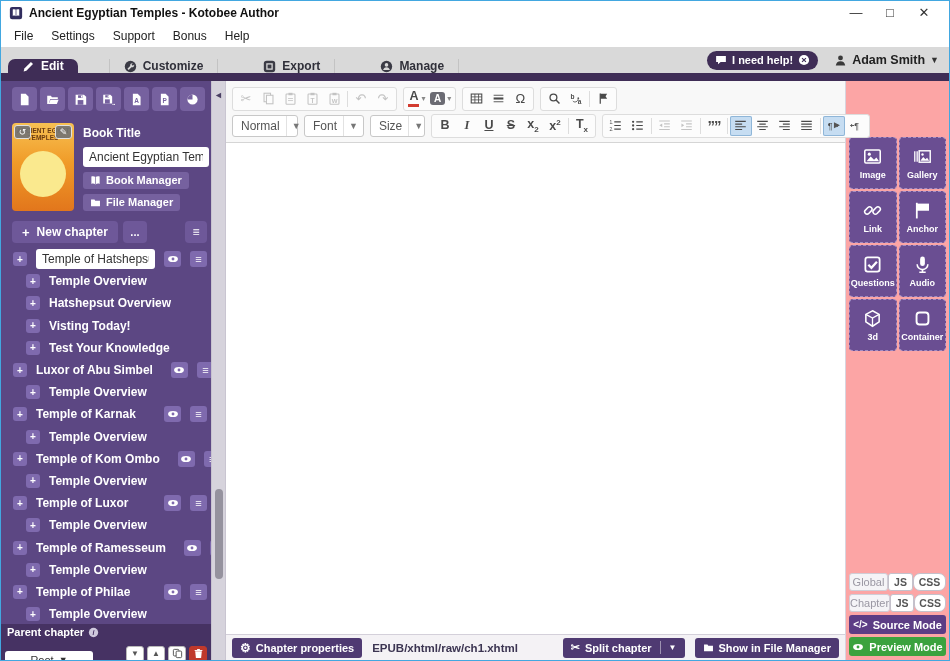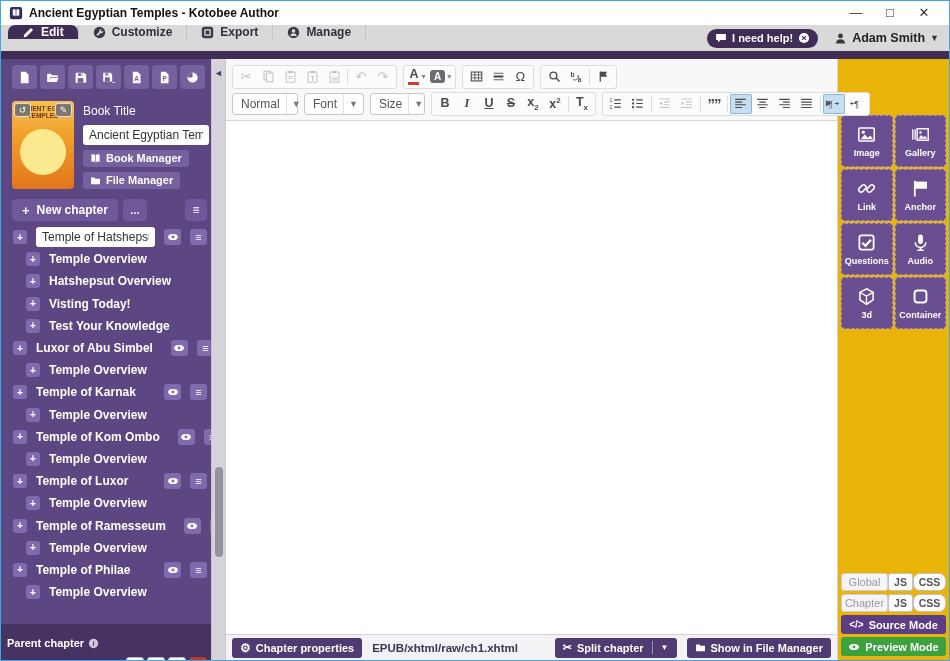--- a/index.html
+++ b/index.html
@@ -40,40 +40,40 @@
 .sidebar{width:210px;background:var(--side);display:flex;flex-direction:column;flex:none;}
 .file-toolbar{display:flex;gap:3px;margin:6px 0 0 11px;}
 .ft-btn{width:25px;height:24px;background:var(--pbtn);border-radius:4px;color:#fff;display:flex;align-items:center;justify-content:center;}
 .book-sec{display:flex;margin:12px 10px 0 11px;gap:9px;height:88px;flex:none;}
 .cover{width:62px;height:88px;border-radius:4px;background:linear-gradient(#f7c052,#f09b28 45%,#e2761c);position:relative;overflow:hidden;flex:none;}
 .cover-text{font-size:6.5px;font-weight:bold;color:#6b3c11;text-align:center;margin-top:4px;line-height:1.15;padding:0 2px;}
 .cover-circle{position:absolute;left:50%;top:58%;transform:translate(-50%,-50%);width:46px;height:46px;border-radius:50%;background:#fae98e;}
 .cover-btn{position:absolute;top:2px;width:17px;height:14px;background:rgba(115,115,115,.92);border:1px solid #e0e0e0;border-radius:3px;color:#fff;font-size:9px;display:flex;align-items:center;justify-content:center;line-height:1;}
 .cover-btn.left{left:2px}.cover-btn.right{right:2px}
 .book-right{flex:1;display:flex;flex-direction:column;align-items:flex-start;}
-.bt-label{color:#fff;font-weight:normal;font-size:12px;margin:3px 0 7px;}
+.bt-label{color:#fff;font-weight:bold;font-size:12px;margin:3px 0 7px;}
 .bt-input{height:21px;border:none;border-radius:3px;padding:0 6px;font-size:12px;color:#333;width:126px;outline:none;}
 .mgr-btn{margin-top:5px;height:18px;background:var(--pbtn);border-radius:3px;color:#fff;font-weight:bold;font-size:11px;display:flex;align-items:center;gap:5px;padding:0 7px;}
 .mgr-btn .si{width:11px;height:11px;}
 .chapter-head{display:flex;margin:10px 4px 0 11px;gap:5px;align-items:center;flex:none;}
 .new-ch{height:22px;background:var(--pbtn2);border-radius:4px;color:#fff;font-weight:bold;font-size:12px;display:flex;align-items:center;gap:7px;padding:0 10px;}
 .plusglyph{font-size:13px;font-weight:bold;}
 .more-btn{width:24px;height:22px;background:var(--pbtn2);border-radius:4px;color:#fff;font-weight:bold;font-size:11px;line-height:0;}
 .head-menu{width:22px;height:22px;background:var(--pbtn2);border-radius:4px;color:#fff;font-size:12px;font-weight:bold;margin-left:auto;}
 .tree{margin-top:5px;flex:1;overflow:hidden;}
 .ch-row{height:22.2px;display:flex;align-items:center;padding:0 4px 0 12px;gap:9px;}
 .ch-row.l1{padding-left:25px;}
 .plus-btn{width:14px;height:14px;background:var(--pbtn3);border-radius:3px;color:#fff;font-size:10px;font-weight:bold;line-height:13px;text-align:center;flex:none;padding:0;}
 .ch-title{color:#fff;font-weight:bold;font-size:12px;white-space:nowrap;}
 .ch-input{height:20px;flex:1;border:none;border-radius:3px;padding:0 6px;font-size:12px;color:#333;min-width:0;outline:none;}
 .spacer{flex:1;}
 .eye-btn,.ham-btn{width:17px;height:16px;background:var(--pbtn3);border-radius:3px;color:#fff;display:flex;align-items:center;justify-content:center;flex:none;padding:0;}
 .eye-btn .si{width:12px;height:12px;}
 .ham-btn{font-size:11px;font-weight:bold;}
-.parent-panel{height:36px;background:var(--parent);padding:13px 4px 0;flex:none;}
+.parent-panel{height:36px;background:var(--parent);padding:2px 4px 0;flex:none;}
 .pp-label{color:#fff;font-size:11px;font-weight:bold;display:flex;gap:4px;align-items:center;padding-left:2px;}
 .pp-label .si{width:11px;height:11px;}
 .pp-row{display:flex;gap:3px;margin-top:1px;align-items:center;}
 .root-btn{width:88px;height:17px;background:#fff;border-radius:3px;font-size:11px;color:#333;display:flex;align-items:center;justify-content:center;gap:5px;margin-top:12px;}
 .pp-sm{width:18px;height:16px;background:#fff;border:1px solid #b9b9b9;border-radius:3px;font-size:8px;color:#555;display:flex;align-items:center;justify-content:center;padding:0;}
 .pp-sm .si{width:11px;height:11px;}
 .pp-sm.trash{background:var(--red);border-color:var(--red);color:#fff;}
 .pp-spacer{flex:1;}
 
 .strip{width:14px;background:#d6d3dc;border-left:1px solid #c7c3cf;position:relative;flex:none;}
@@ -105,21 +105,21 @@
 .content{flex:1;background:#fff;}
 
 .bottombar{height:26px;background:#f4f2f5;border-top:1px solid #d4d0da;display:flex;align-items:center;gap:10px;padding:0 6px;flex:none;}
 .bb-btn{height:20px;background:var(--bbtn);border-radius:3px;color:#fff;font-weight:bold;font-size:11px;display:flex;align-items:center;gap:5px;padding:0 8px;}
 .bb-btn .si{width:11px;height:11px;}
 .bb-path{font-size:11.5px;color:#3c3552;font-weight:bold;}
 .bb-spacer{flex:1;}
 .bb-div{width:1px;height:13px;background:rgba(255,255,255,.45);margin:0 3px;}
 .bb-caret{font-size:8px;}
 
-.widgets{width:112px;background:#eab308;border-left:1px solid #d8d4de;display:flex;flex-direction:column;padding:0 3px;flex:none;}
+.widgets{width:104px;background:#fca5a5;border-left:1px solid #d8d4de;display:flex;flex-direction:column;padding:0 3px;flex:none;}
 .wgrid{margin-top:56px;display:grid;grid-template-columns:1fr 1fr;gap:2px;}
 .wbtn{height:52px;background:var(--wbtn);border:1px dashed #a18ec4;border-radius:4px;color:#fff;display:flex;flex-direction:column;align-items:center;justify-content:center;gap:4px;}
 .wbtn .si{width:19px;height:19px;}
 .wlabel{font-size:9px;font-weight:bold;}
 .wspace{flex:1;}
 .code-row{display:flex;gap:0;margin-bottom:3px;}
 .code-label{flex:1;height:18px;background:#f5f4f7;border:1px solid #d0cdd6;border-radius:3px;color:#9a97a3;font-size:11px;display:flex;align-items:center;justify-content:center;}
 .code-btn{width:25px;height:18px;background:#fff;border:1px solid #c4c1cb;border-radius:3px;color:#555;font-size:10.5px;font-weight:bold;display:flex;align-items:center;justify-content:center;padding:0;}
 .code-btn.wide{width:33px;border-radius:7px;}
 .mode-btn{height:19px;border-radius:3px;color:#fff;font-size:11px;font-weight:bold;display:flex;align-items:center;justify-content:center;gap:5px;margin-bottom:3px;width:100%;}
@@ -142,23 +142,30 @@
         </svg>
       </span>
     <span class="title-text">Ancient Egyptian Temples - Kotobee Author</span>
     <div class="win-controls">
       <span class="win-btn">—</span>
       <span class="win-btn">□</span>
       <span class="win-btn">✕</span>
     </div>
   </div>
 
+  <div class="menubar" id="menubar">
+      <span class="menu-item">File</span>
+      <span class="menu-item">Settings</span>
+      <span class="menu-item">Support</span>
+      <span class="menu-item">Bonus</span>
+      <span class="menu-item">Help</span>
+    </div>
 
   <div class="tabbar">
-    <div style="display:flex;align-items:flex-start;" id="tabs">
+    <div style="display:flex;align-items:flex-end;gap:31px;" id="tabs">
         <div class="tab active">
           <span class="tab-ic">
             <svg class="si" viewBox="0 0 16 16">
               <path d="M2 14l.9-3.4L11 2.5l2.5 2.5L5.4 13.1z" fill="currentColor"></path>
             </svg>
           </span>
           <span>Edit</span>
         </div>
         <div class="tab">
           <span class="tab-ic">

